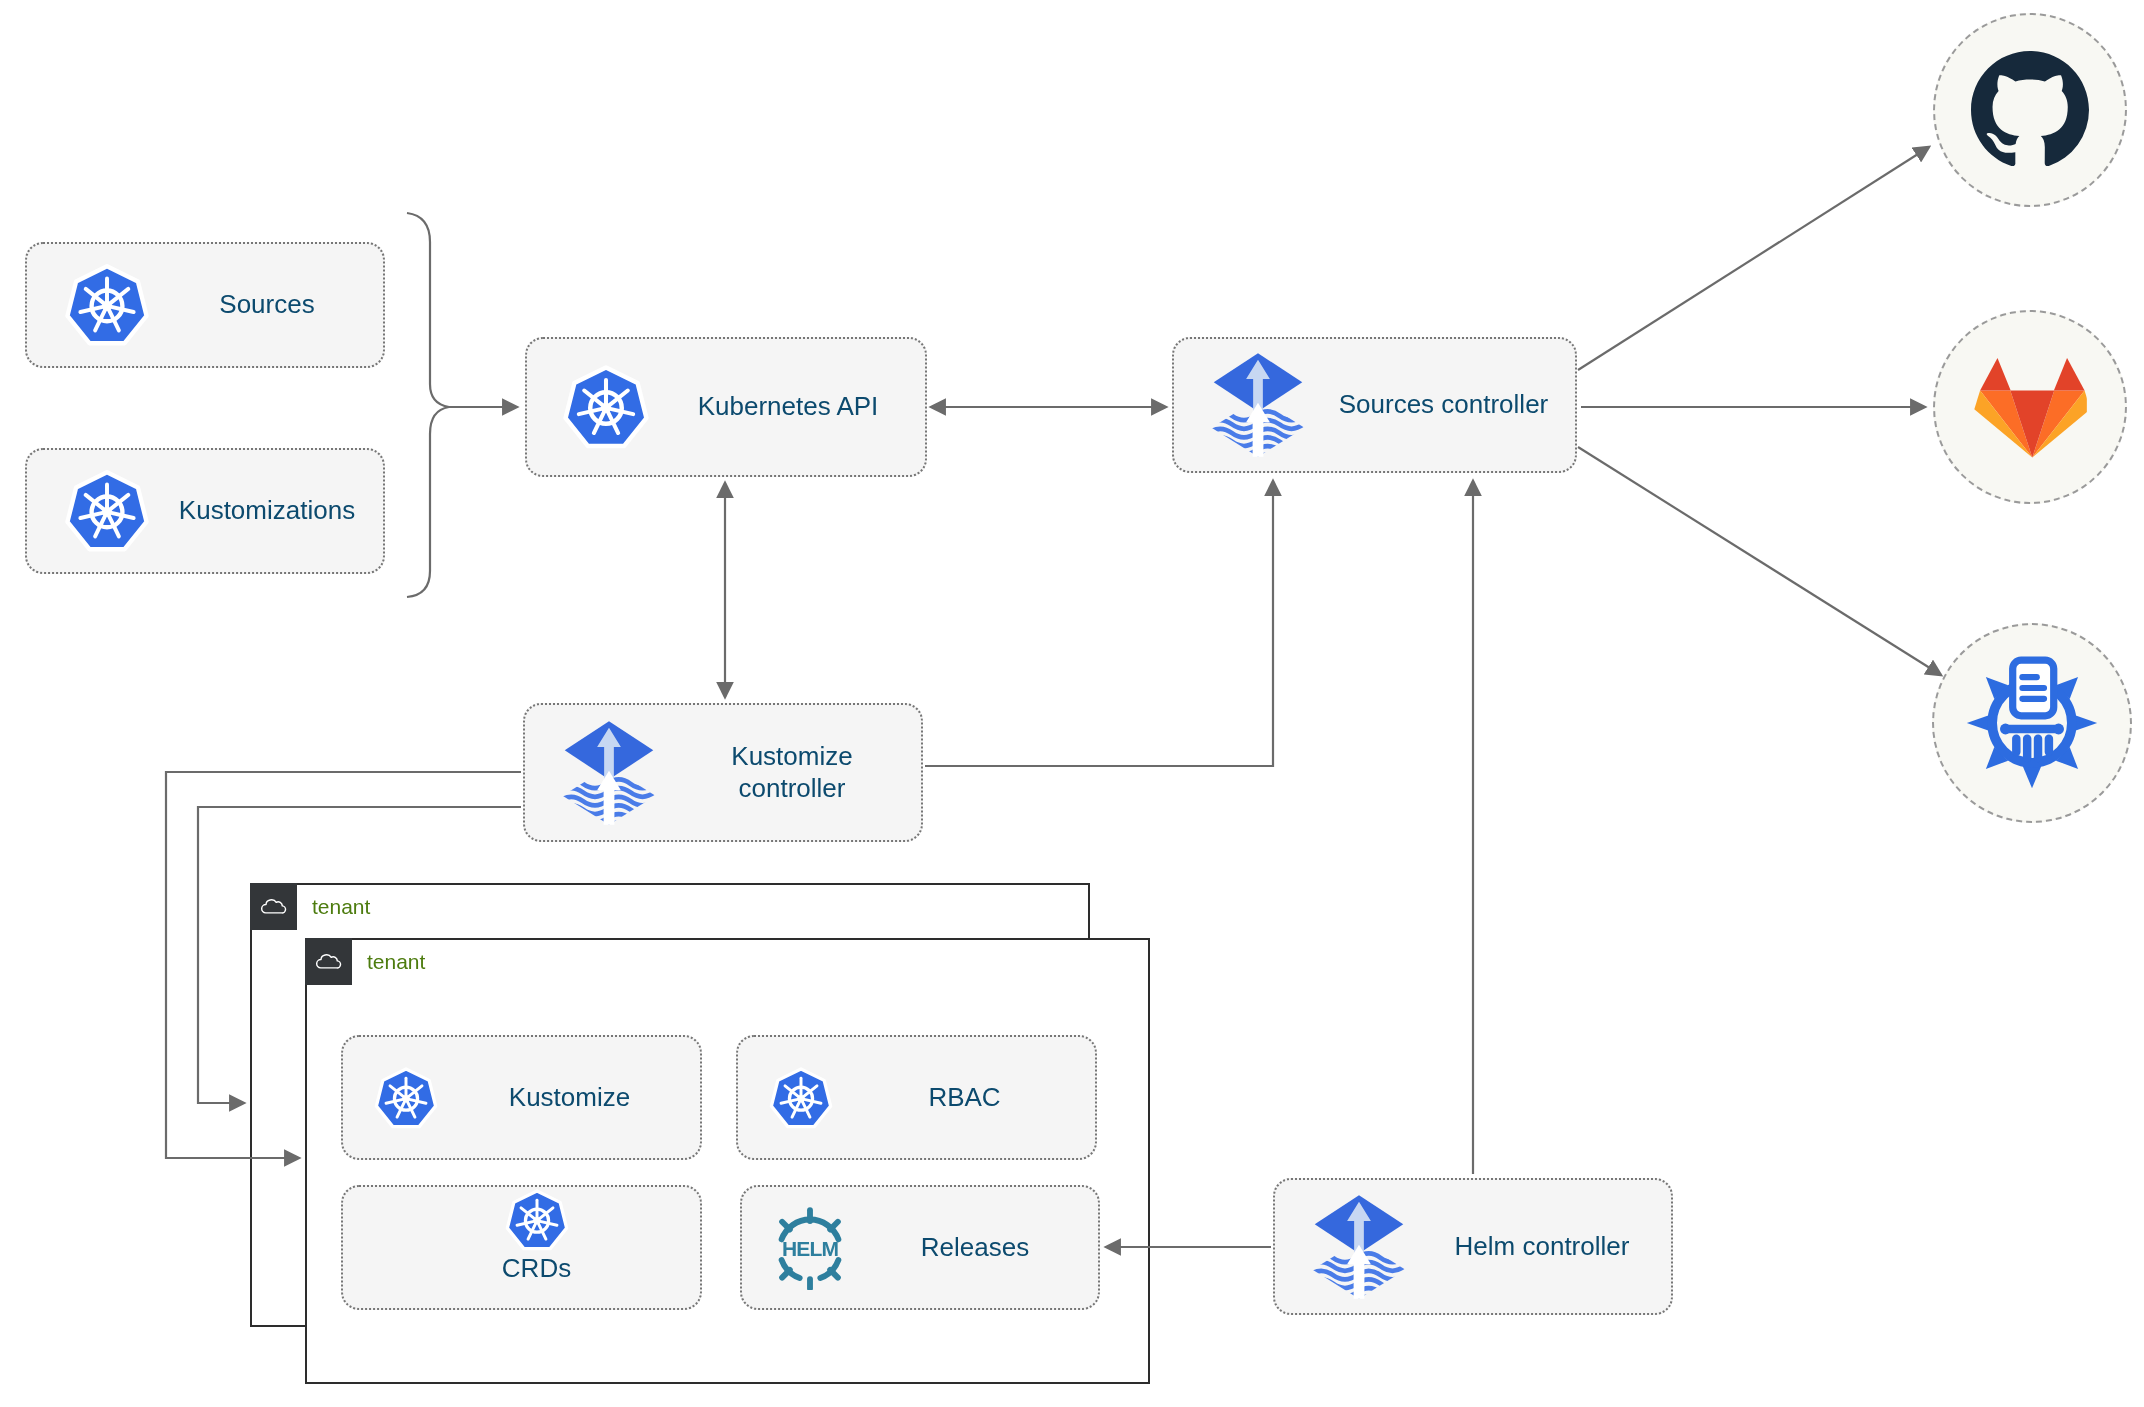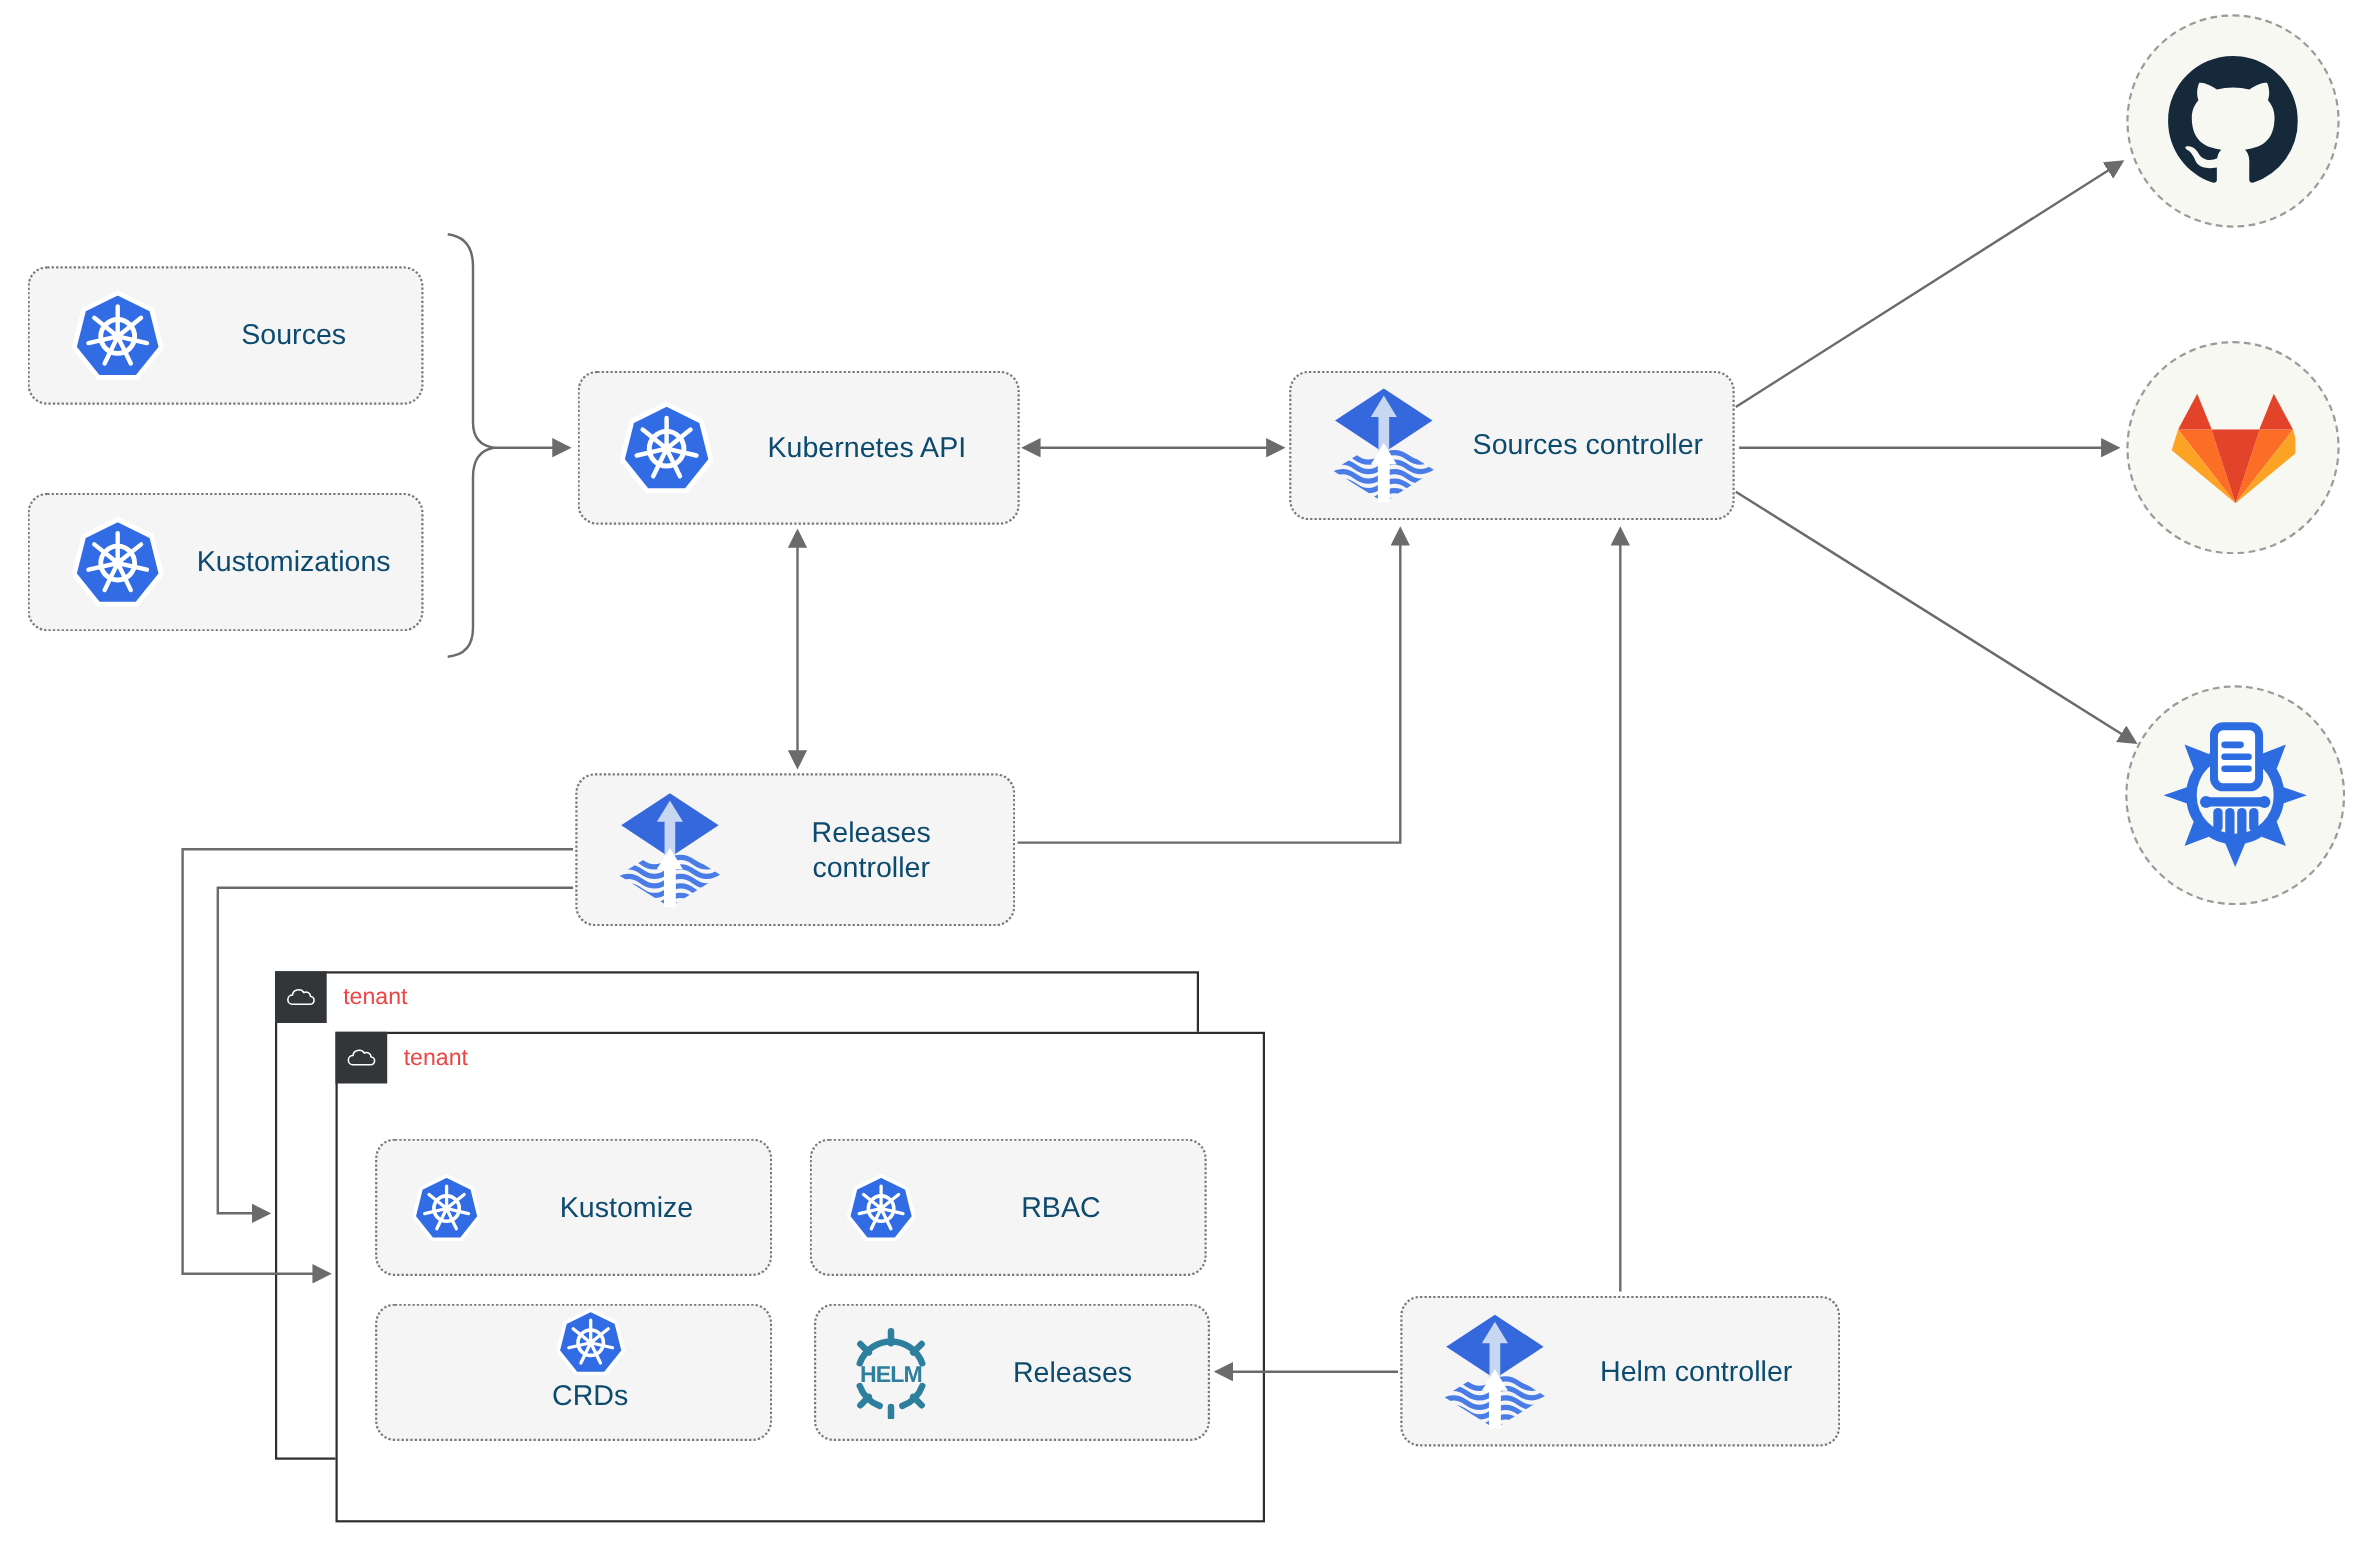--- a/index.html
+++ b/index.html
@@ -9,21 +9,21 @@
   
   .node{position:absolute;background:#f5f5f5;border:2px dotted #767676;border-radius:18px;
         display:flex;align-items:center;box-sizing:border-box;z-index:3;}
   .node .ic{flex:0 0 auto;display:flex;align-items:flex-start;justify-content:center;}
   .node .lbl{flex:1 1 auto;text-align:center;font-size:26px;line-height:1.22;color:#0c4a6e;}
   .node .lbl.two{max-width:210px;margin:0 auto;}
   
   .tenant{position:absolute;background:#ffffff;border:2px solid #2d2d2d;box-sizing:border-box;}
   .tenant .hdr{position:absolute;top:-2px;left:-2px;width:47px;height:47px;background:#333639;
                display:flex;align-items:center;justify-content:center;}
-  .tenant .hlbl{position:absolute;top:10px;left:60px;font-size:21px;color:#ef4444;}
+  .tenant .hlbl{position:absolute;top:10px;left:60px;font-size:21px;color:#4d7c0f;}
   
   .ext{position:absolute;background:#f8f8f3;border:2px dashed #9a9a9a;border-radius:50%;
        display:flex;align-items:center;justify-content:center;box-sizing:border-box;z-index:3;}
   
   .edges{position:absolute;left:0;top:0;z-index:4;pointer-events:none;}
   .helm-word{font-family:"Liberation Sans",sans-serif;font-weight:bold;font-size:25px;letter-spacing:-1px;}
   .hidden-defs{position:absolute;width:0;height:0;overflow:hidden;}
 </style>
 </head>
 <body>
@@ -190,21 +190,21 @@
     </span>
     <span class="lbl two">Sources controller</span>
   </div>
 
   <div class="node" style="left:523px;top:703px;width:400px;height:139px;padding-left:30px;">
     <span class="ic">
       <svg width="108" height="108" viewBox="0 0 100 100">
           <use href="#sym-flux" xlink:href="#sym-flux"></use>
         </svg>
     </span>
-    <span class="lbl two">Releases controller</span>
+    <span class="lbl two">Kustomize controller</span>
   </div>
 
   <div class="node" style="left:1273px;top:1178px;width:400px;height:137px;padding-left:30px;">
     <span class="ic">
       <svg width="108" height="108" viewBox="0 0 100 100">
           <use href="#sym-flux" xlink:href="#sym-flux"></use>
         </svg>
     </span>
     <span class="lbl two">Helm controller</span>
   </div>

